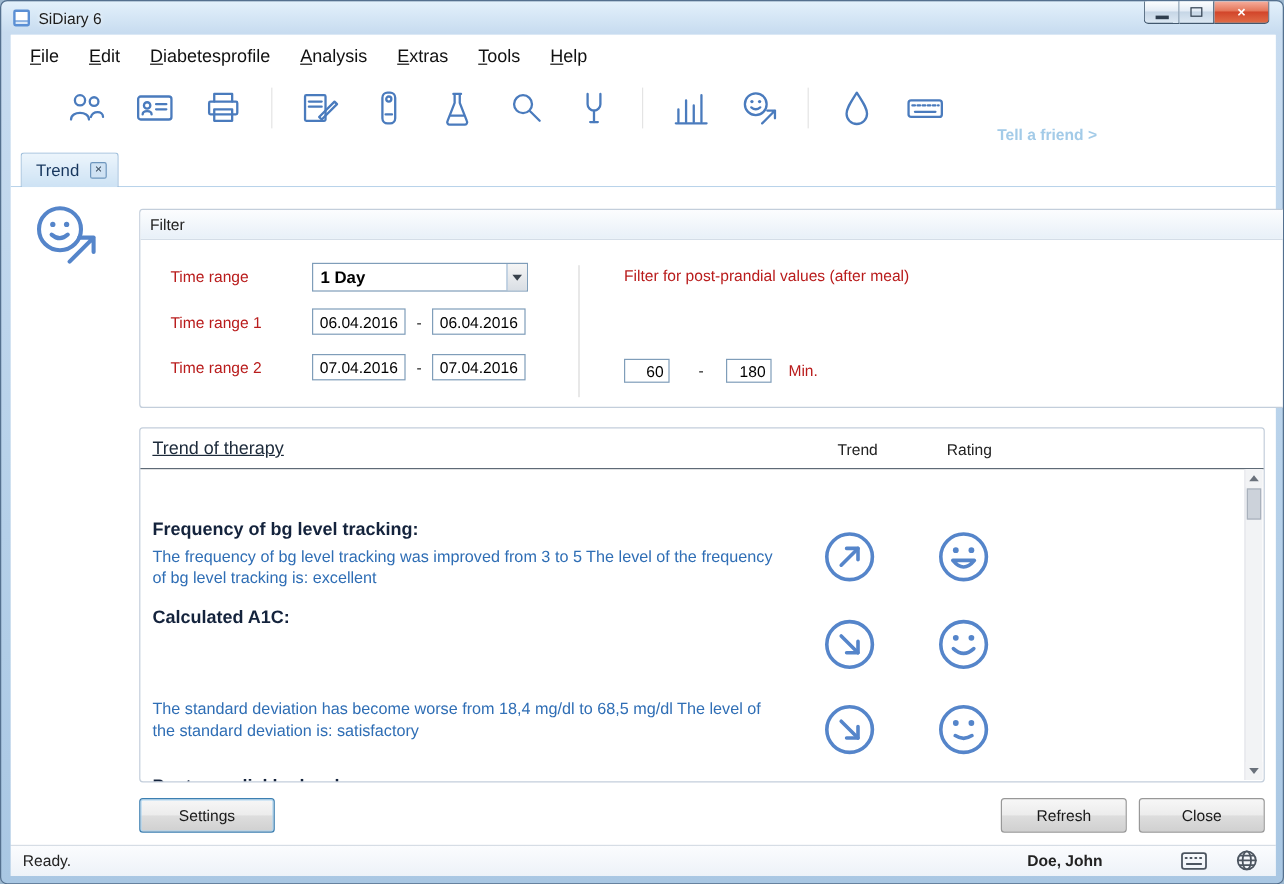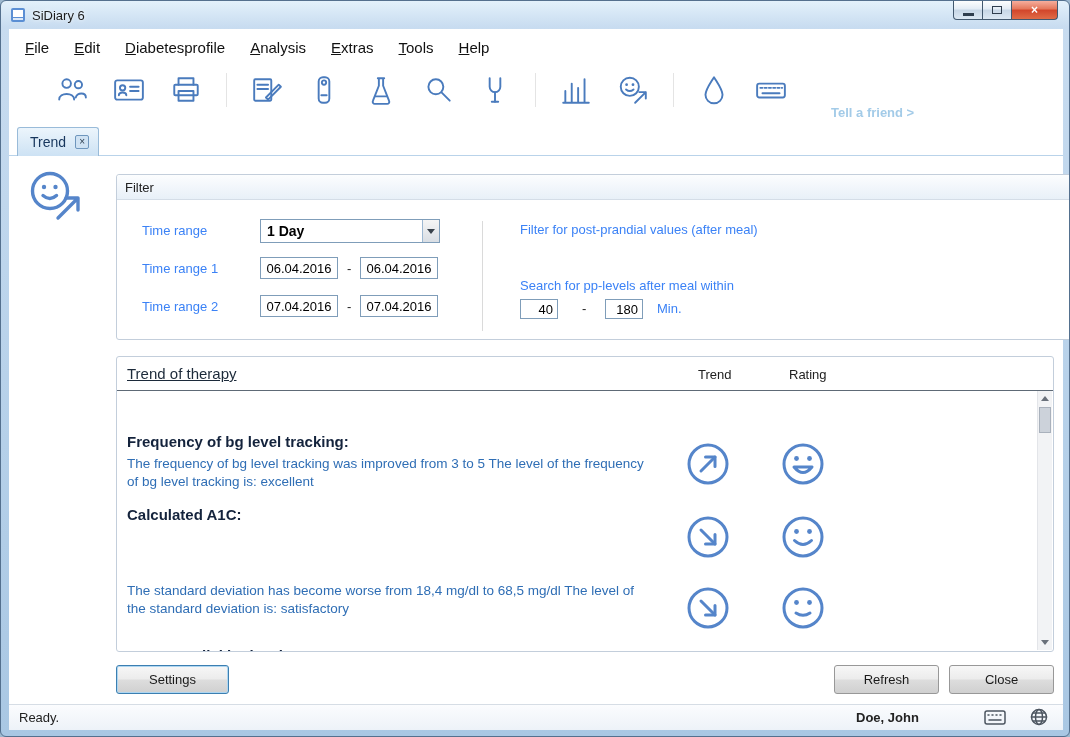--- a/index.html
+++ b/index.html
@@ -51,21 +51,21 @@
 
   .groupbox { position:absolute; border:1px solid #c3cedb; border-radius:3px; background:#fff; }
   #filterbox { left:107px; top:18px; width:1040px; height:166px; }
   .filter-header { height:25px; background:linear-gradient(#fcfdfe,#e8f0f8); border-bottom:1px solid #d4dde7;
     border-radius:3px 3px 0 0; display:flex; align-items:center; padding:0 8px; font-size:13px; color:#222; position:relative; }
   .collapse-btn { position:absolute; right:6px; top:3px; width:19px; height:19px; border:1px solid #98b3ce; border-radius:50%;
     background:#fff; display:flex; align-items:center; justify-content:center; }
   .chev-up { width:7px; height:7px; border-left:2px solid #44607c; border-top:2px solid #44607c;
     transform:rotate(45deg) translate(1px,1px); }
 
-  .f-label { position:absolute; font-size:13px; color:#3b82f6; white-space:nowrap; }
+  .f-label { position:absolute; font-size:13px; color:#b91c1c; white-space:nowrap; }
   .combo { position:absolute; height:24px; border:1px solid #7f9db9; background:#fff; display:flex; }
   .combo-text { flex:1; font-size:14px; font-weight:bold; color:#000; padding:3px 6px 0; white-space:nowrap; overflow:hidden; }
   .combo-btn { width:17px; background:linear-gradient(#f5f5f5,#d9dee4); border-left:1px solid #9db8d2;
     display:flex; align-items:center; justify-content:center; }
   .combo-arrow { width:0; height:0; border-left:4px solid transparent; border-right:4px solid transparent; border-top:5px solid #38414b; }
   .datefield { position:absolute; width:78px; height:22px; border:1px solid #7f9db9; font-size:13px; color:#000;
     display:flex; align-items:center; justify-content:center; background:#fff; }
   .numfield { position:absolute; width:38px; height:20px; border:1px solid #7f9db9; font-size:13px; color:#000;
     display:flex; align-items:center; justify-content:flex-end; padding-right:4px; background:#fff; }
   .dash { position:absolute; font-size:13px; color:#222; }
@@ -276,22 +276,21 @@
         <div class="datefield" style="left:243px; top:82px;">06.04.2016</div>
 
         <span class="f-label" style="left:25px; top:124px;">Time range 2</span>
         <div class="datefield" style="left:143px; top:120px;">07.04.2016</div>
         <span class="dash" style="left:230px; top:124px;">-</span>
         <div class="datefield" style="left:243px; top:120px;">07.04.2016</div>
 
         <div class="vsep"></div>
 
         <span class="f-label" style="left:403px; top:47px;">Filter for post-prandial values (after meal)</span>
-        <span class="f-label" style="left:403px; top:103px;">Search for pp-levels after meal within</span>
-        <div class="numfield" style="left:403px; top:124px;">40</div>
+        <div class="numfield" style="left:403px; top:124px;">60</div>
         <span class="dash" style="left:465px; top:126px;">-</span>
         <div class="numfield" style="left:488px; top:124px;">180</div>
         <span class="f-label" style="left:540px; top:126px;">Min.</span>
       </div>
 
       <div class="groupbox" id="trendbox">
         <span class="trend-title">Trend of therapy</span>
         <span class="col-label col-trend">Trend</span>
         <span class="col-label col-rating">Rating</span>
         <div class="trend-hr"></div>

